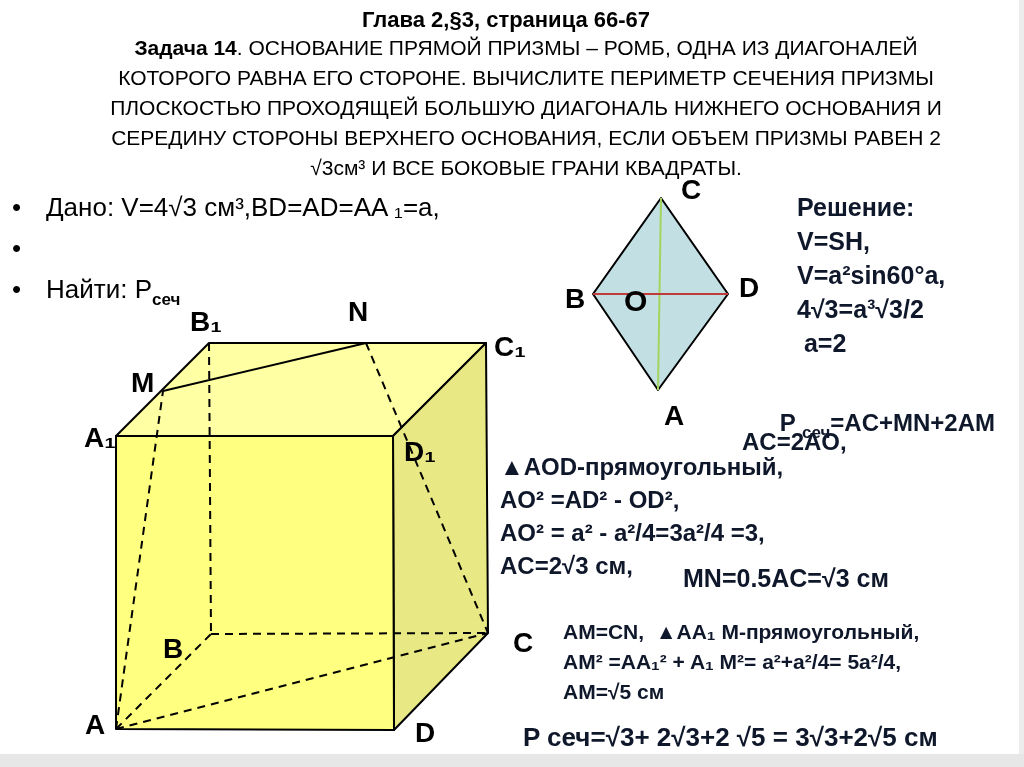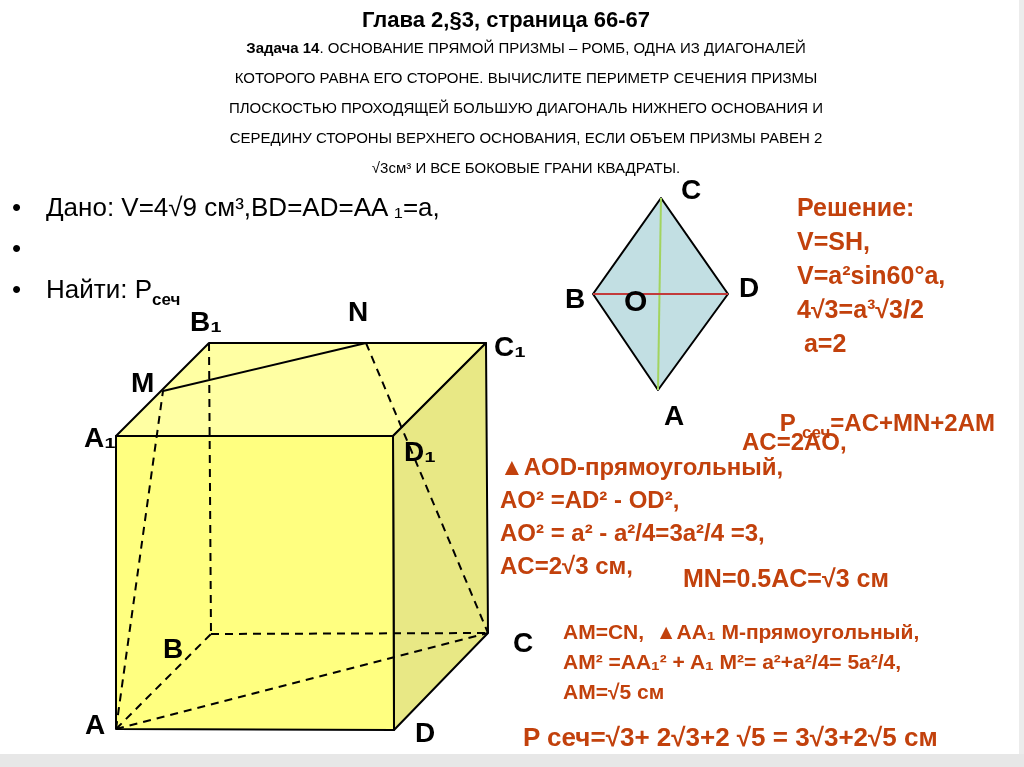--- a/index.html
+++ b/index.html
@@ -1,22 +1,22 @@
 <!DOCTYPE html>
 <html lang="ru"><head>
 <meta charset="utf-8">
 <style>
   html,body{margin:0;padding:0;background:#ffffff;}
   .slide{position:relative;width:1024px;height:767px;background:#ffffff;overflow:hidden;
          font-family:"Liberation Sans",sans-serif;color:#000;}
-  .t{position:absolute;color:#c2410c;white-space:pre-wrap;font-family:"Liberation Sans",sans-serif;}
+  .t{position:absolute;color:#0f172a;white-space:pre-wrap;font-family:"Liberation Sans",sans-serif;}
   .b{font-weight:bold;}
   .hdr{position:absolute;left:0;top:0;width:1012px;text-align:center;}
   .hdr .title{font-size:22px;font-weight:bold;line-height:26px;margin-top:7px;}
-  .hdr .pline{font-size:15px;line-height:30px;padding-left:40px;}
+  .hdr .pline{font-size:21px;line-height:30px;padding-left:40px;}
   ul.given{position:absolute;left:12px;top:187px;margin:0;padding:0;list-style:none;}
   ul.given li{display:flex;align-items:baseline;font-size:26px;line-height:41px;}
   ul.given .dot{width:34px;font-size:26px;}
   sub.sb{font-size:17px;font-weight:bold;vertical-align:-7px;line-height:0;margin-top:20px;}
   svg text{font-family:"Liberation Sans",sans-serif;font-weight:bold;fill:#000;}
   .strip-bottom{position:absolute;left:0;top:754px;width:1024px;height:13px;background:#e7e7e7;}
   .strip-right{position:absolute;left:1019px;top:0;width:5px;height:767px;background:#ececec;}
 </style>
 </head>
 <body>
@@ -30,21 +30,21 @@
     <div class="pline">КОТОРОГО РАВНА ЕГО СТОРОНЕ. ВЫЧИСЛИТЕ ПЕРИМЕТР СЕЧЕНИЯ ПРИЗМЫ</div>
     <div class="pline">ПЛОСКОСТЬЮ ПРОХОДЯЩЕЙ БОЛЬШУЮ ДИАГОНАЛЬ НИЖНЕГО ОСНОВАНИЯ И</div>
     <div class="pline">СЕРЕДИНУ СТОРОНЫ ВЕРХНЕГО ОСНОВАНИЯ, ЕСЛИ ОБЪЕМ ПРИЗМЫ РАВЕН 2</div>
     <div class="pline">√3см³ И ВСЕ БОКОВЫЕ ГРАНИ КВАДРАТЫ.</div>
   </div>
 
   
   <ul class="given">
     <li>
         <span class="dot">•</span>
-        <span>Дано: V=4√9 см³,BD=AD=AA ₁=a,</span>
+        <span>Дано: V=4√3 см³,BD=AD=AA ₁=a,</span>
       </li>
     <li>
         <span class="dot">•</span>
       </li>
     <li>
         <span class="dot">•</span>
         <span><span>Найти: P</span><sub class="sb">сеч</sub></span>
       </li>
   </ul>
 

